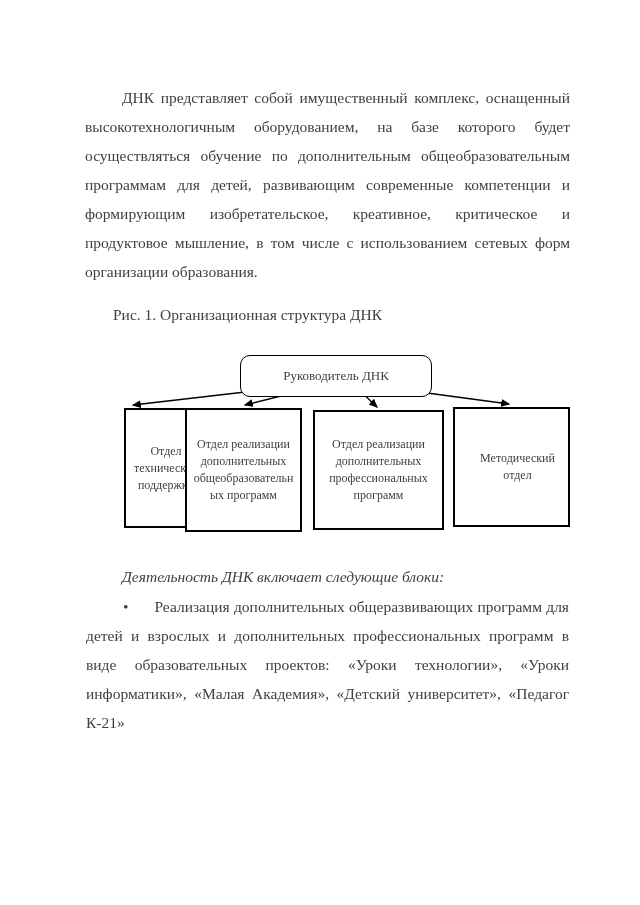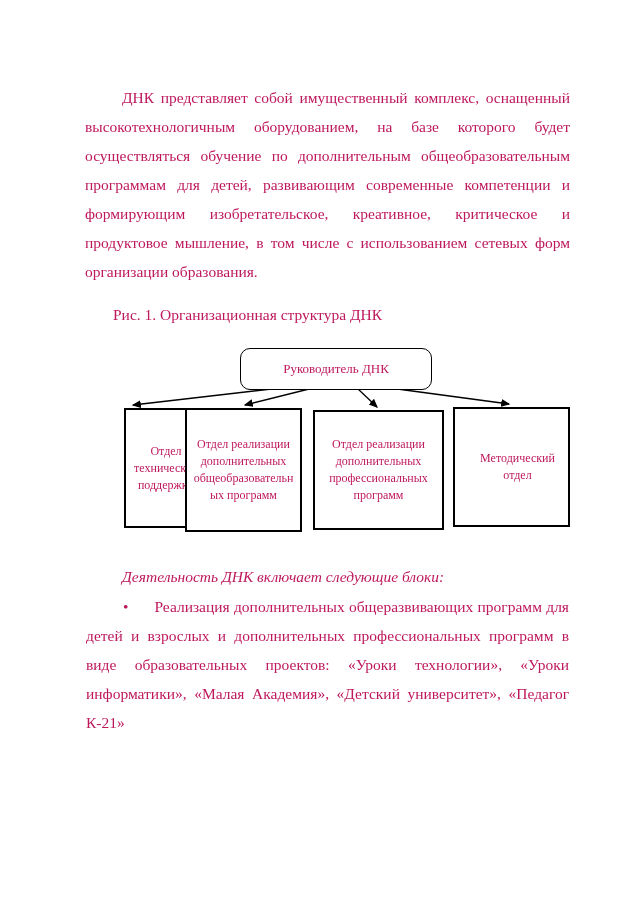--- a/index.html
+++ b/index.html
@@ -10,21 +10,21 @@
   .page {
     position: relative;
     width: 640px;
     height: 905px;
     box-sizing: border-box;
     background: #ffffff;
     padding: 83px 70px 0 85px;
     font-family: "Liberation Serif", serif;
     font-size: 15.5px;
     line-height: 29px;
-    color: #be185d;
+    color: #404040;
     overflow: hidden;
   }
   p.body-par {
     margin: 0;
     text-align: justify;
     text-indent: 37px;
   }
   p.caption {
     margin: 14px 0 0 0;
     text-align: left;
@@ -37,21 +37,21 @@
   }
   .diagram svg.connectors {
     position: absolute;
     left: 0;
     top: 0;
     pointer-events: none;
   }
   .root-box {
     position: absolute;
     left: 155px;
-    top: 3px;
+    top: 10px;
     width: 190px;
     height: 40px;
     border: 1.5px solid #000000;
     border-radius: 10px;
     display: flex;
     align-items: center;
     justify-content: center;
     font-size: 13px;
     line-height: 16px;
     background: #ffffff;

